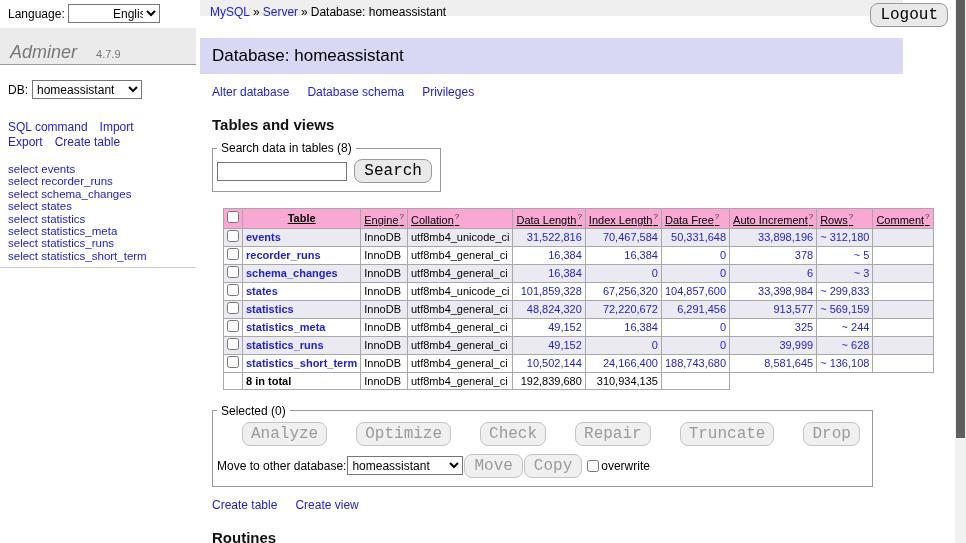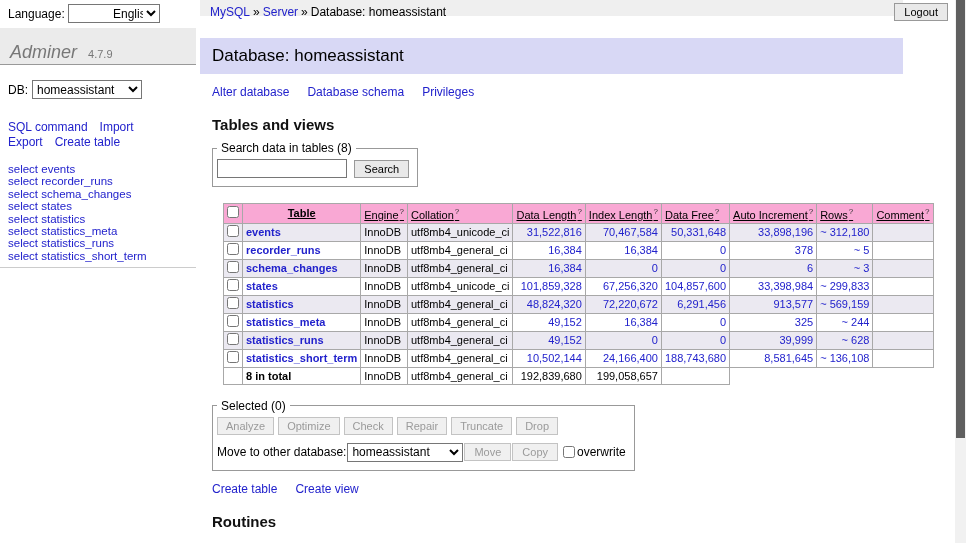--- a/index.html
+++ b/index.html
@@ -23,40 +23,40 @@
     height: 19px;
     border: 1px solid #767676;
     background: #fff;
   }
   .breadcrumb {
     position: absolute; left: 200px; top: 0; width: 703px; height: 16px;
     background: #efefef; padding: 5px 10px; white-space: nowrap;
   }
   .bsep { color: #000; margin: 0 3px; }
   .btn {
-    font-family: Liberation Sans, sans-serif;
-    font-size: 11px;
+    font-family: Liberation Mono, monospace;
+    font-size: 16px;
     background: #e9e9e9;
     border: 1px solid #999;
-    border-radius: 0;
+    border-radius: 8px;
     padding: 2px 9px;
     color: #000;
     cursor: pointer;
   }
   .btn:disabled { color: #9a9a9a; background: #f0f0f0; border-color: #c3c3c3; }
   .logout { position: absolute; right: 18px; top: 3px; }
 
   
   .sidebar { position: absolute; left: 0; top: 24px; width: 196px; bottom: 0; background: #fff; }
   .logo {
     background: #ebebeb; border-bottom: 1px solid #999;
     padding: 8px 10px; height: 37px; font-weight: normal; margin-top: 4px;
   }
   .app-name { font-style: italic; color: #777; font-size: 18px; }
-  .app-version { color: #777; font-size: 11px; margin-left: 11px; }
+  .app-version { color: #777; font-size: 11px; margin-left: 19px; }
   .db-row { padding: 15px 8px 8px 8px; }
   .db-row select { width: 110px; margin-left: 4px; }
   .side-actions { padding: 13px 8px 0 8px; }
   .action-row { line-height: 15px; }
   .action-row a { margin-right: 12px; }
   .table-links { margin-top: 13px; padding: 0 0 5px 8px; border-bottom: 1px solid #ccc; }
   .tlink-row { font-size: 11.5px; line-height: 12.4px; white-space: nowrap; }
 
   
   .content { position: absolute; left: 200px; top: 24px; width: 703px; }
@@ -85,21 +85,21 @@
   .tables tbody tr:nth-child(odd) { background: #ebe9f1; }
   .tables tbody th.name { text-align: left; font-weight: bold; background: transparent; }
   .tables tbody th.name a { font-weight: bold; }
   .tables td.num { text-align: right; }
   .tables sup.help { font-size: 8px; color: #333; margin-left: 1px; }
   .tables input[type=checkbox] { width: 12px; height: 12px; margin: 0; }
   .tables tfoot th, .tables tfoot td { background: #fff; }
   .tables tfoot th.total { font-weight: bold; text-align: left; }
 
   .selected-fs { margin-top: 14px; }
-  .btnrow .btn { margin-right: 4px; padding: 2px 8px; }
+  .btnrow .btn { margin-right: 4px; padding: 2px 8px; margin-left: 25px; }
   .moverow { margin-top: 8px; display: flex; align-items: center; gap: 1px; }
   .moverow select { width: 116px; }
   .moverow input[type=checkbox] { width: 12px; height: 12px; margin: 0 1px 0 4px; }
 
   
   .scrollbar { position: absolute; right: 0; top: 0; width: 11px; height: 543px; background: #f1f1f1; }
   .scrollbar .thumb { position: absolute; top: 0; left: 1px; width: 9px; height: 438px; background: #5f5f5f; }
 </style>
 </head>
 <body>
@@ -274,21 +274,21 @@
           <td class="comment"></td>
         </tr>
       </tbody>
     <tfoot>
         <tr id="foot-row">
           <td class="cb"></td>
           <th class="name total">8 in total</th>
           <td>InnoDB</td>
           <td>utf8mb4_general_ci</td>
           <td class="num">192,839,680</td>
-          <td class="num">199,058,657</td>
+          <td class="num">310,934,135</td>
           <td class="num"></td>
         </tr>
       </tfoot>
   </table>
 
   <fieldset class="selected-fs">
     <legend>Selected (0)</legend>
     <div class="btnrow" id="selected-buttons"><button class="btn" disabled="">Analyze</button><button class="btn" disabled="">Optimize</button><button class="btn" disabled="">Check</button><button class="btn" disabled="">Repair</button><button class="btn" disabled="">Truncate</button><button class="btn" disabled="">Drop</button></div>
     <div class="moverow">
       <span>Move to other database:</span>

